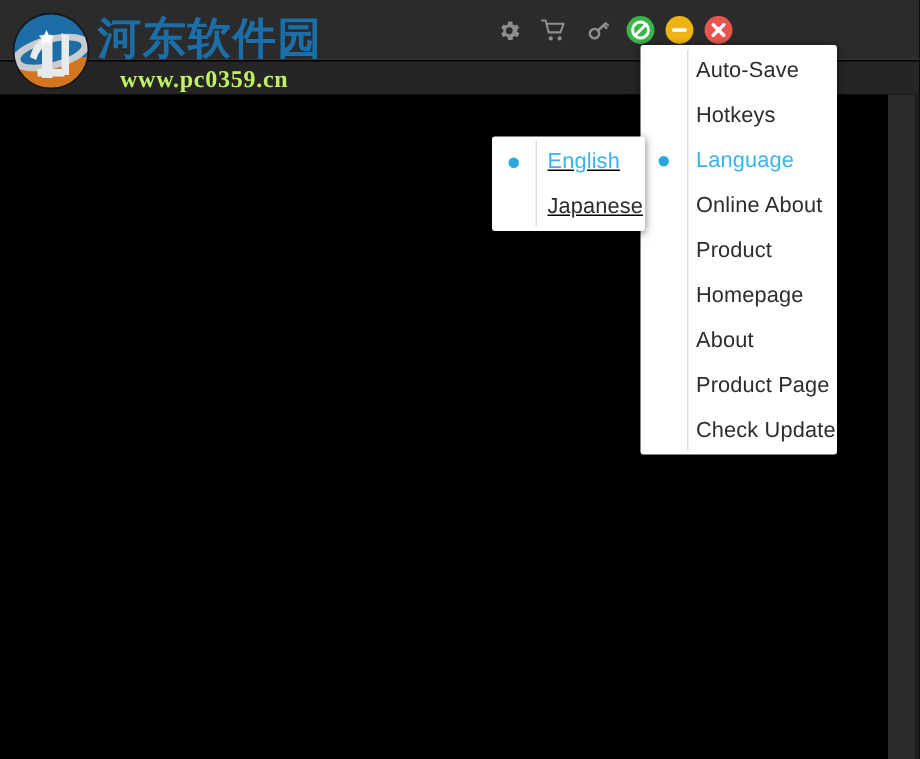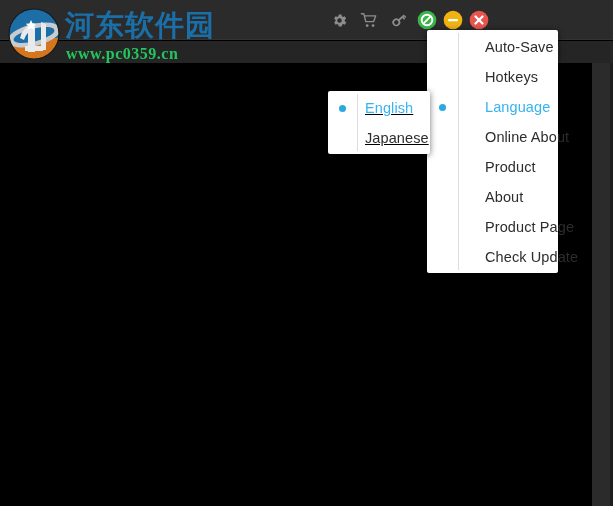--- a/index.html
+++ b/index.html
@@ -86,25 +86,25 @@
     font-family: "DejaVu Sans", sans-serif;
     font-size: 29px;
     font-weight: bold;
     color: #1b6fa8;
     letter-spacing: 1px;
     line-height: 34px;
     white-space: nowrap;
   }
   #watermark-text-url {
     position: absolute;
-    left: 62px; top: 43px;
+    left: 76px; top: 43px;
     font-family: "Liberation Serif", serif;
     font-size: 16px;
     font-weight: bold;
-    color: #22c55e;
+    color: #bef264;
     letter-spacing: 0.5px;
     line-height: 18px;
     white-space: nowrap;
   }
 
   
   #toolbar {
     position: absolute;
     right: 4px; top: 0;
     height: 40px;
@@ -167,21 +167,21 @@
     height: 7px;
     border-radius: 50%;
     background: transparent;
   }
   .menu-item.checked .menu-bullet span {
     background: #2aa9e0;
   }
   .menu-label {
     font-size: 14.5px;
     color: #2d2d2d;
-    padding-left: 27px;
+    padding-left: 6px;
     white-space: nowrap;
     letter-spacing: 0.1px;
   }
   .menu-item.active .menu-label {
     color: #37b3f0;
   }
 
   
   #language-submenu {
     position: absolute;
@@ -329,20 +329,26 @@
       <div class="menu-label">Online About</div>
     </div>
 
     <div class="menu-item">
       <div class="menu-bullet">
           <span></span>
         </div>
       <div class="menu-label">Product</div>
     </div>
 
+    <div class="menu-item">
+      <div class="menu-bullet">
+          <span></span>
+        </div>
+      <div class="menu-label">Homepage</div>
+    </div>
 
     <div class="menu-item">
       <div class="menu-bullet">
           <span></span>
         </div>
       <div class="menu-label">About</div>
     </div>
 
     <div class="menu-item">
       <div class="menu-bullet">

